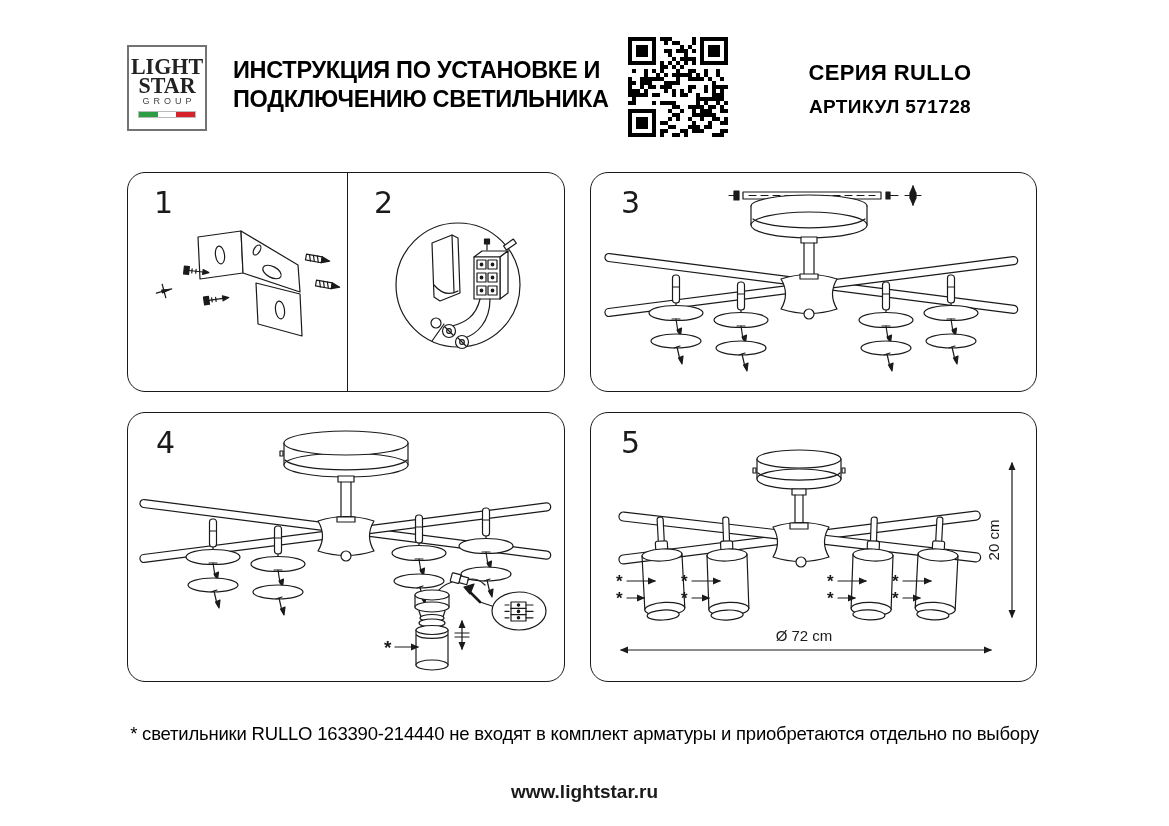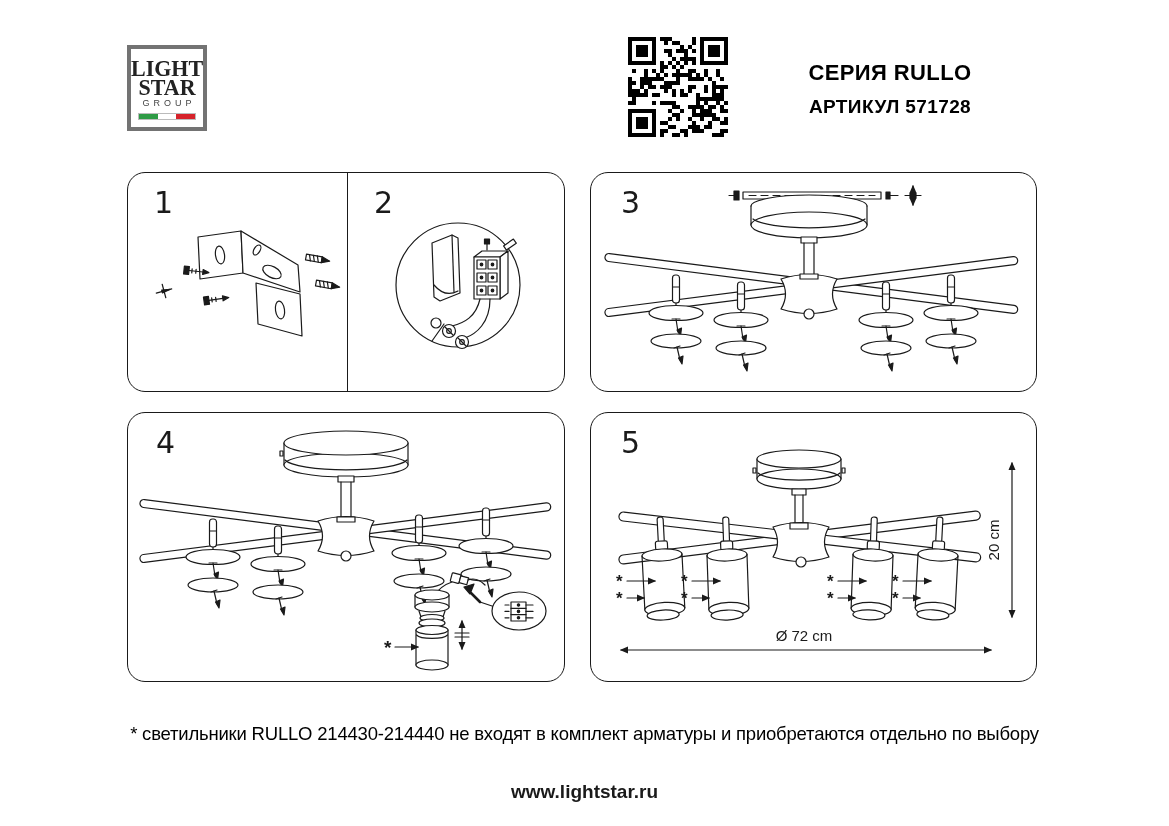--- a/index.html
+++ b/index.html
@@ -1,21 +1,21 @@
 <!DOCTYPE html>
 <html><head>
 <meta charset="utf-8">
 <style>
   html,body{margin:0;padding:0;background:#fff;}
   .page{position:relative;width:1169px;height:826px;background:#fff;overflow:hidden;
         font-family:"Liberation Sans",sans-serif;color:#000;}
 
   
   .logo-box{position:absolute;left:127px;top:45px;width:80px;height:86px;
-            border:4px solid #737373;box-sizing:border-box;text-align:center;}
+            border:2px solid #737373;box-sizing:border-box;text-align:center;}
   .logo-word{font-family:"Liberation Serif",serif;font-weight:bold;
              font-size:22px;line-height:19px;letter-spacing:0px;color:#222;transform:scaleY(1.08);}
   .logo-word.first{margin-top:9px;}
   .logo-group{font-size:9px;letter-spacing:4px;color:#444;margin-top:2px;text-indent:4px;}
   .logo-flag{width:58px;height:7px;margin:5px auto 0;display:flex;border:1px solid #bbb;box-sizing:border-box;}
   .logo-flag span{flex:1;}
 
   .title{position:absolute;left:233px;top:56px;font-size:23.5px;font-weight:bold;
          line-height:29px;letter-spacing:-0.3px;white-space:nowrap;}
 
@@ -58,20 +58,24 @@
     <div class="logo-word first">LIGHT</div>
     <div class="logo-word">STAR</div>
     <div class="logo-group">GROUP</div>
     <div class="logo-flag">
       <span style="background:#2e9b45"></span>
         <span style="background:#ffffff"></span>
         <span style="background:#d6222a"></span>
     </div>
   </div>
 
+  <div class="title">
+    <span>ИНСТРУКЦИЯ ПО УСТАНОВКЕ И</span><br>
+    <span>ПОДКЛЮЧЕНИЮ СВЕТИЛЬНИКА</span>
+  </div>
 
   <svg id="qr" class="qr" viewBox="0 0 100 100">
       <g fill="#000">
         <rect x="32" y="0" width="4" height="4"></rect>
         <rect x="36" y="0" width="4" height="4"></rect>
         <rect x="40" y="0" width="4" height="4"></rect>
         <rect x="64" y="0" width="4" height="4"></rect>
         <rect x="36" y="4" width="4" height="4"></rect>
         <rect x="44" y="4" width="4" height="4"></rect>
         <rect x="48" y="4" width="4" height="4"></rect>
@@ -631,15 +635,15 @@
           <text x="213" y="228" text-anchor="middle" font-size="15">Ø 72 cm</text>
         </g>
         <g>
           <line x1="421" y1="50" x2="421" y2="204" marker-start="url(#ah5)" marker-end="url(#ah5)"></line>
           <text transform="translate(408,127) rotate(-90)" text-anchor="middle" font-size="15">20 cm</text>
         </g>
       </g>
     </svg>
   </section>
 
-  <p class="footnote">* светильники RULLO 214430-214440 не входят в комплект арматуры и приобретаются отдельно по выбору</p>
+  <p class="footnote">* светильники RULLO 163390-214440 не входят в комплект арматуры и приобретаются отдельно по выбору</p>
   <p class="website">www.lightstar.ru</p>
 </div>
 
 </body></html>

